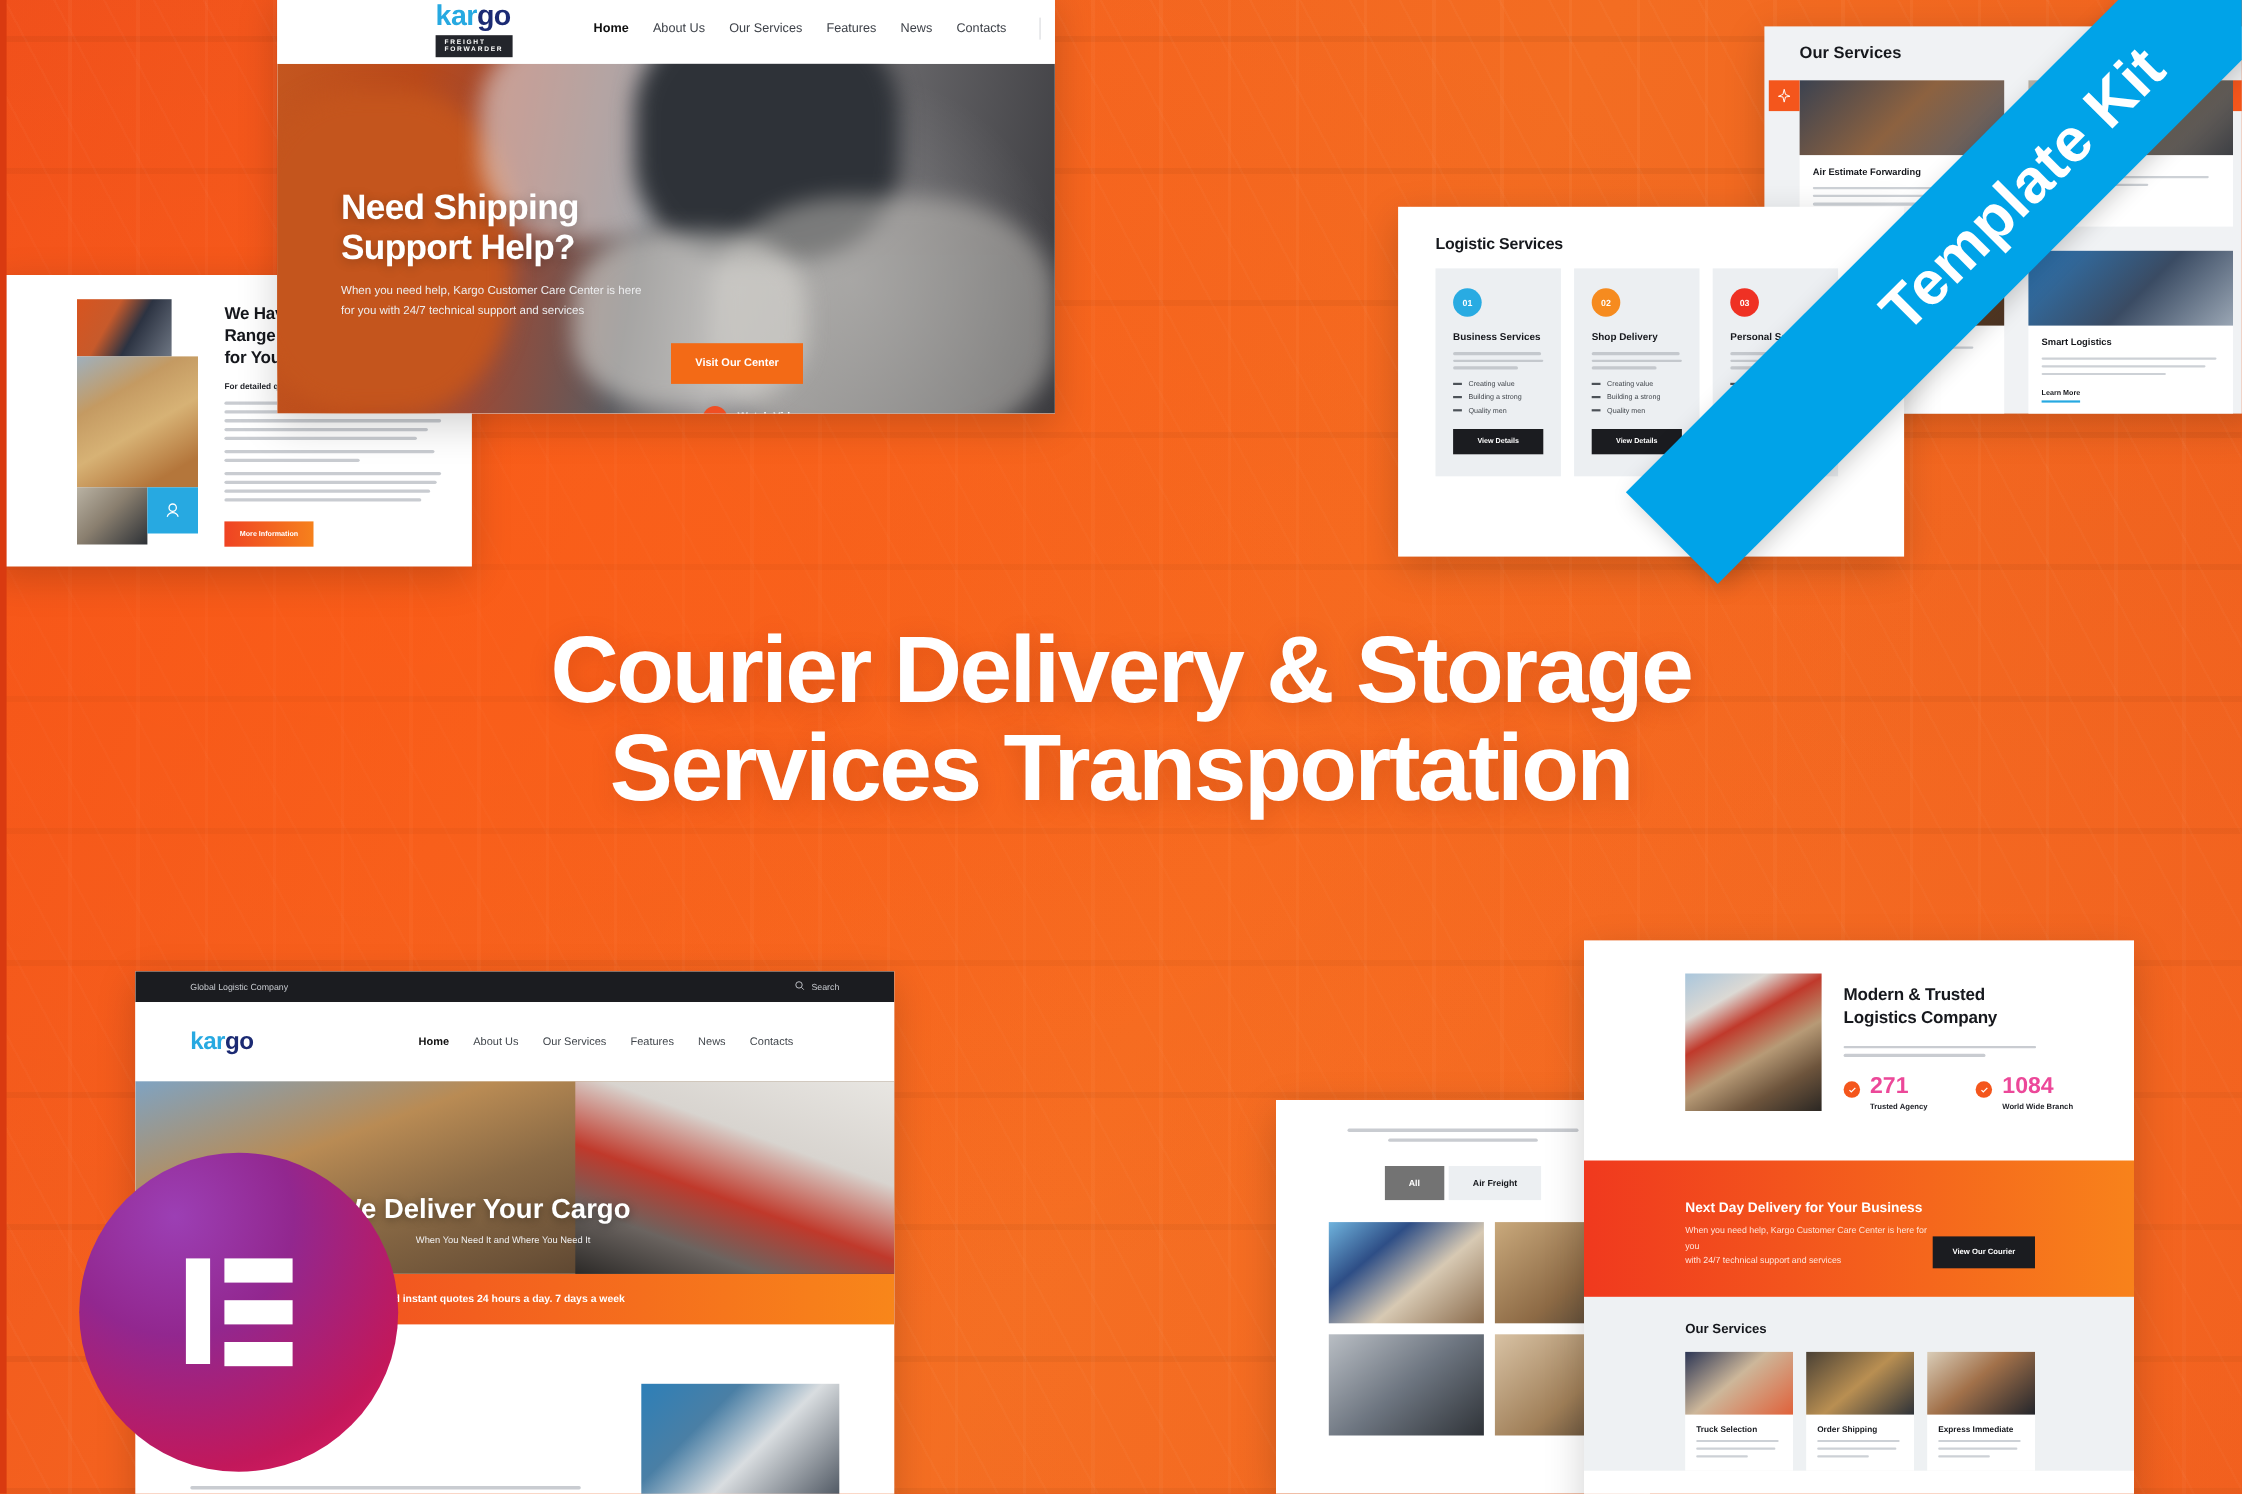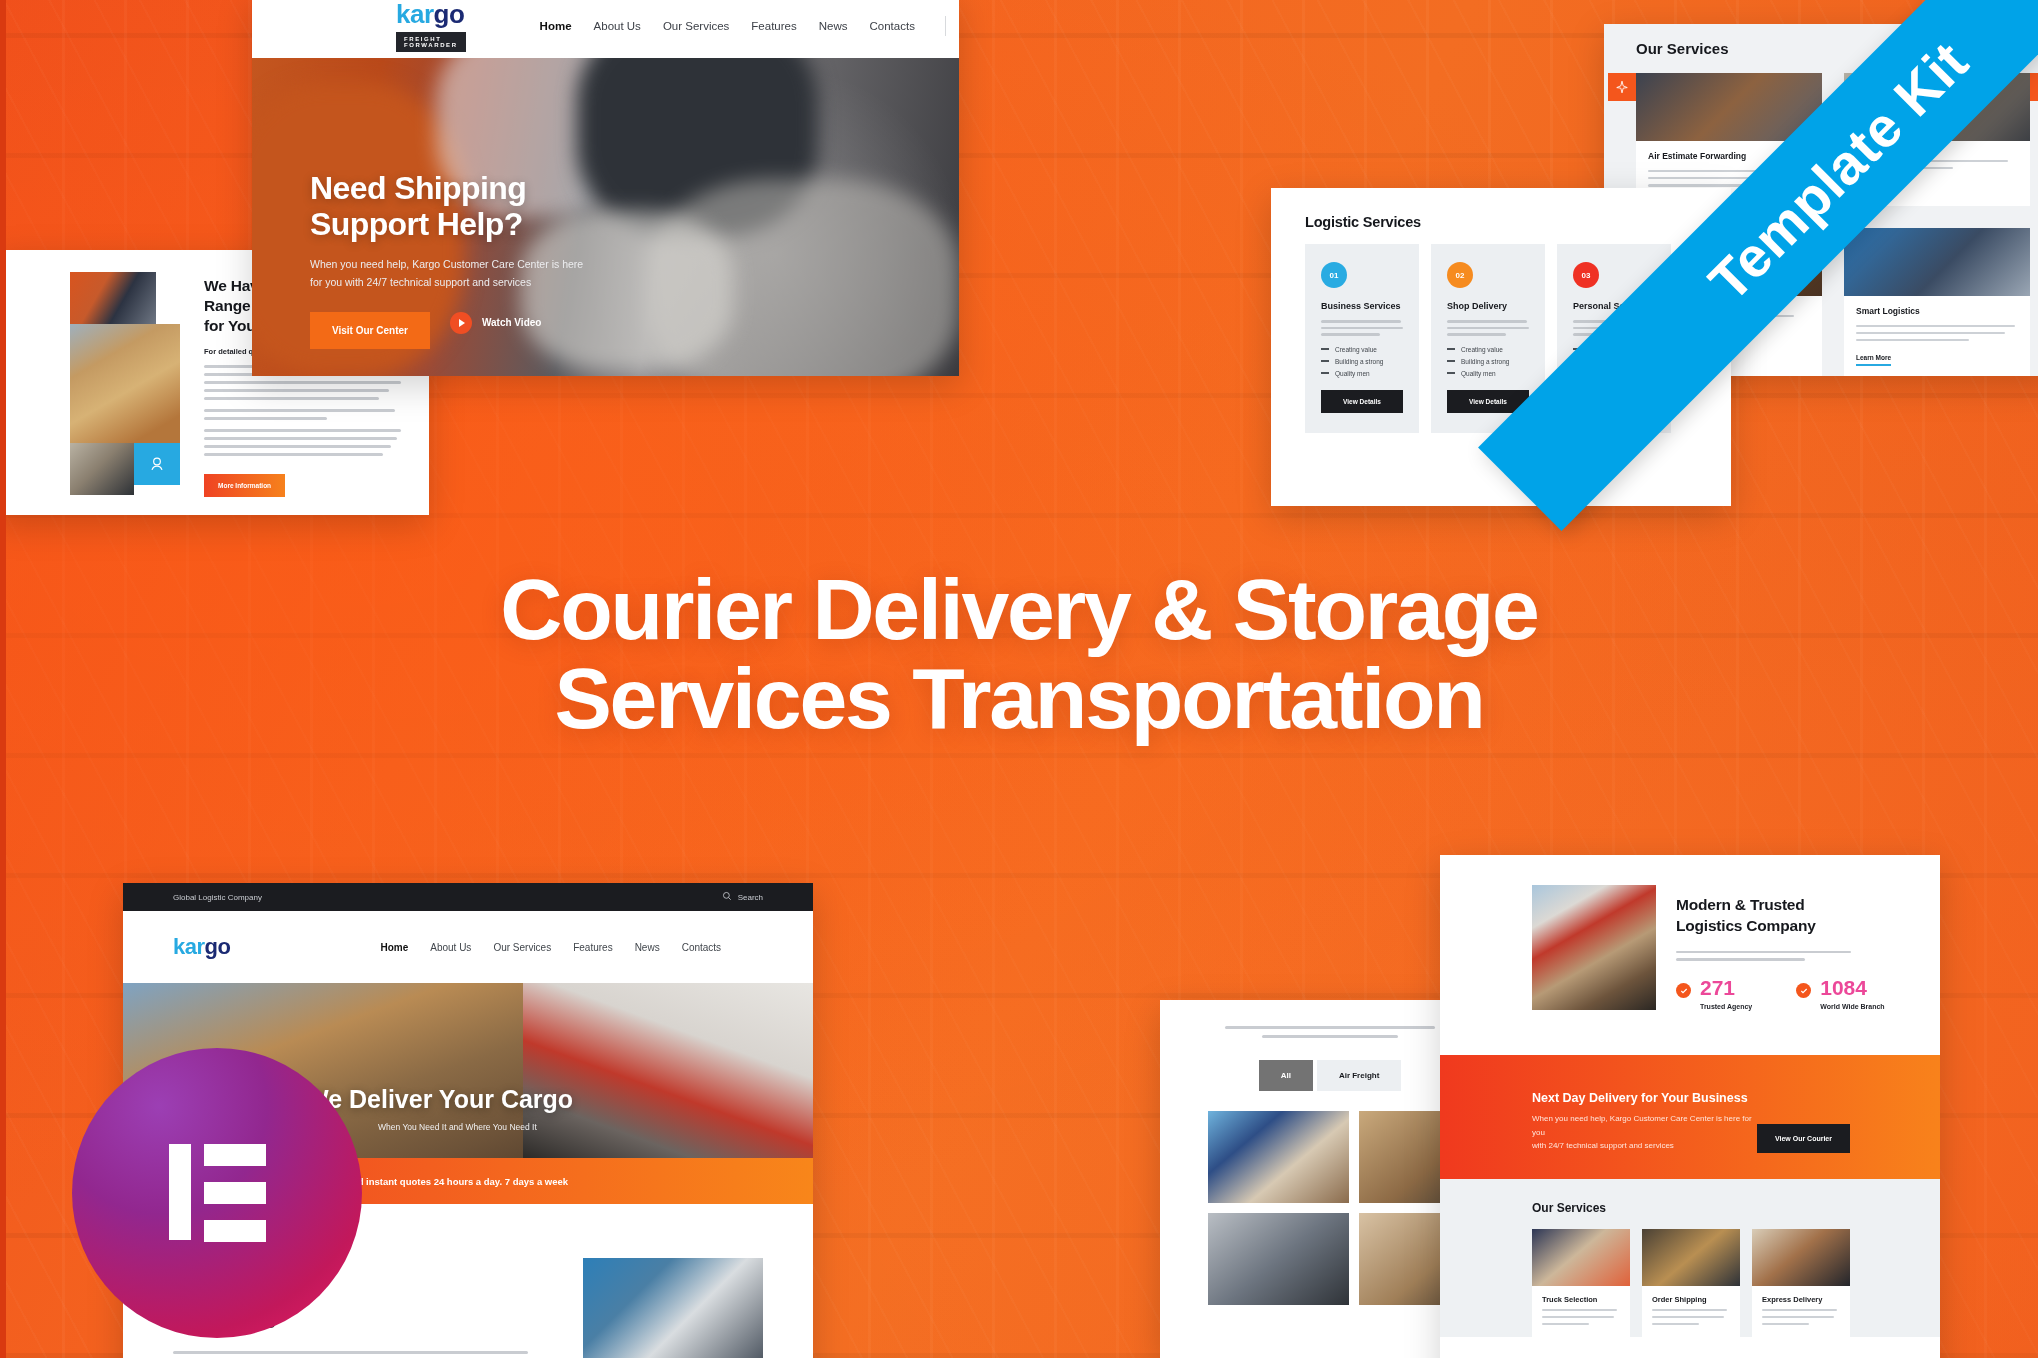--- a/index.html
+++ b/index.html
@@ -52,21 +52,21 @@
       background:
        radial-gradient(circle at 74% 62%, rgba(255,255,255,.22), transparent 34%),
        linear-gradient(100deg,#c4561f 0%, #b9491a 17%, #9c4a36 30%, #5b5a5e 47%, #8e8d90 58%, #6b6a6d 72%, #3a3a3e 100%);
   }
   #hero-banner .photo-shapes{position:absolute;inset:0;}
   #hero-banner .sh{position:absolute;border-radius:40%;filter:blur(10px);}
   #hero-text { position: absolute; left: 58px; top: 112px; width: 420px; z-index:2;}
   #hero-text h1 { color: #fff; font-size: 32px; line-height: 1.14; font-weight: 800; letter-spacing: -.6px;
                   text-shadow: 0 2px 10px rgba(0,0,0,.25); }
   #hero-text p { color: #ecedef; font-size: 10.5px; line-height: 1.75; margin-top: 12px; width: 280px; }
-  #hero-cta { display: flex; align-items: flex-start; gap: 20px; margin-top: 20px; }
+  #hero-cta { display: flex; align-items: flex-end; gap: 20px; margin-top: 20px; flex-direction: column; }
   .btn-orange { background: #f36a16; color: #fff; font-size: 10px; font-weight: 700;
                 padding: 13px 22px; white-space: nowrap; }
   .watch { display: flex; align-items: center; gap: 10px; }
   .play-circ { width: 22px; height: 22px; border-radius: 50%; background: #f04e23;
                display: flex; align-items: center; justify-content: center; }
   .play-circ i { width:0;height:0;border-left:6px solid #fff;border-top:4px solid transparent;border-bottom:4px solid transparent;margin-left:2px;}
   .watch span { color: #fff; font-size: 10px; font-weight: 700; }
 
   
   #solutions { left: -6px; top: 250px; width: 435px; height: 265px; }
@@ -584,21 +584,21 @@
         <div class="bs-body">
           <h5>Order Shipping</h5>
           <div class="ln" style="width:96%"></div>
             <div class="ln" style="width:92%"></div>
             <div class="ln" style="width:60%"></div>
         </div>
       </div>
       <div class="bs-card">
         <div class="bs-img bsi3"></div>
         <div class="bs-body">
-          <h5>Express Delivery</h5>
+          <h5>Express Immediate</h5>
           <div class="ln" style="width:96%"></div>
             <div class="ln" style="width:92%"></div>
             <div class="ln" style="width:60%"></div>
         </div>
       </div>
     </div>
   </div>
 </div>
 
 <div id="big-title">

